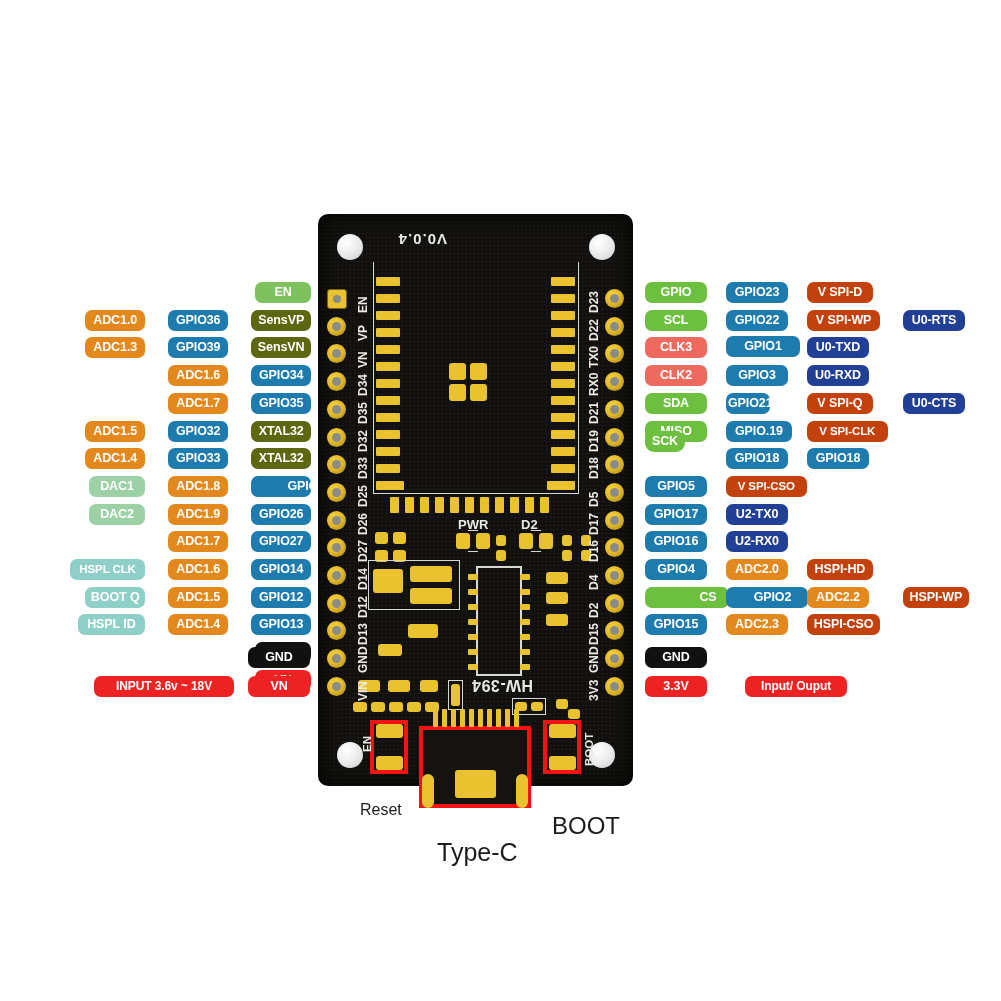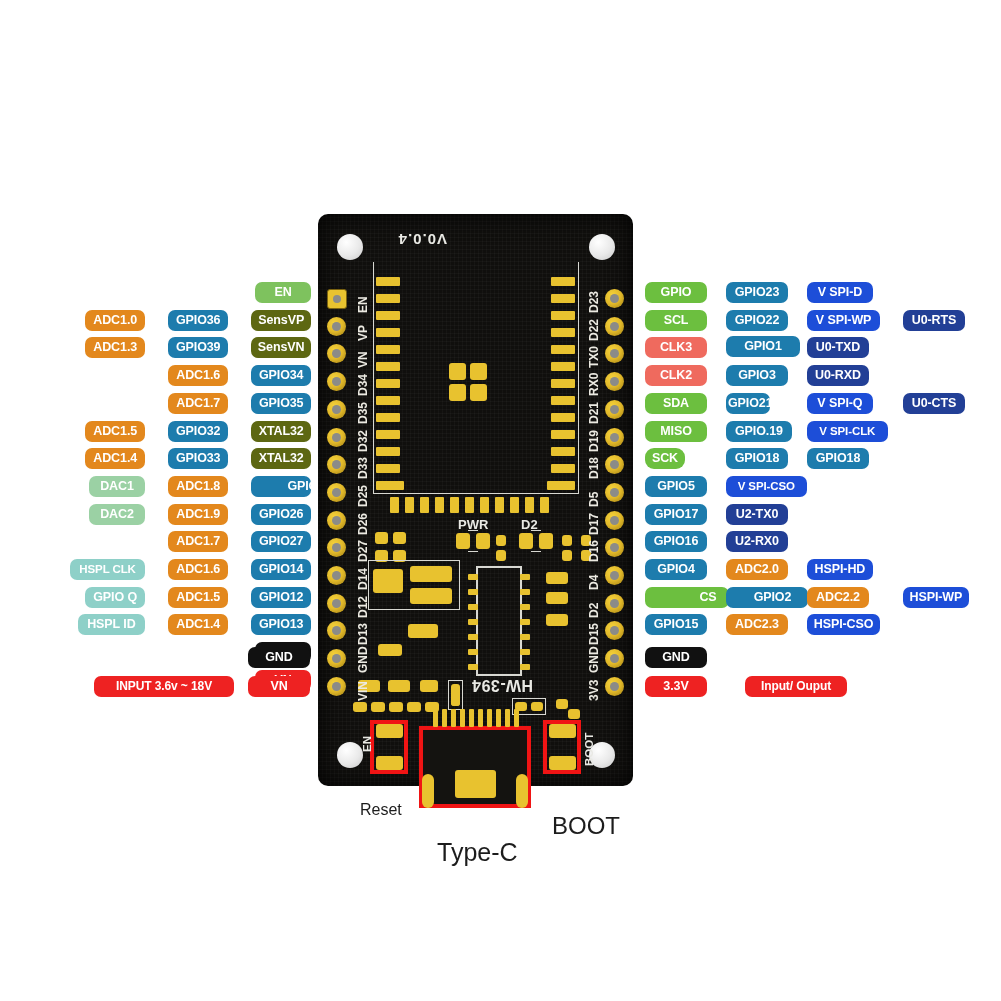--- a/index.html
+++ b/index.html
@@ -30,21 +30,21 @@
   .c-adc    { background:#e3881d; }
   .c-gpio   { background:#1d7cad; }
   .c-olive  { background:#5d6712; }
   .c-en     { background:#7ec25e; }
   .c-green  { background:#6cbf3f; }
   .c-dac    { background:#9bd1a4; }
   .c-hspl   { background:#8ed0c8; }
   .c-gnd    { background:#111111; }
   .c-red    { background:#ee2222; }
   .c-salmon { background:#ef6a5e; }
-  .c-magenta{ background:#1d4ed8; }
+  .c-magenta{ background:#c2410c; }
   .c-dblue  { background:#223f96; }
 
   
   #board {
     position: absolute;
     background: #100f0d;
     border-radius: 10px;
     background-image:
       repeating-linear-gradient(0deg, rgba(255,255,255,.028) 0 1px, transparent 1px 4px),
       repeating-linear-gradient(90deg, rgba(255,255,255,.028) 0 1px, transparent 1px 4px);
@@ -333,21 +333,21 @@
       <div class="badge c-adc" style="left: 168.4px; top: 476px; width: 59.6px;">ADC1.8</div>
       <div class="badge c-gpio" style="left: 251.4px; top: 476px; width: 59.6px; padding-left: 36px;">GPIO25</div>
       <div class="badge c-dac" style="left: 89px; top: 504px; width: 56px;">DAC2</div>
       <div class="badge c-adc" style="left: 168.4px; top: 504px; width: 59.6px;">ADC1.9</div>
       <div class="badge c-gpio" style="left: 251.4px; top: 504px; width: 59.6px;">GPIO26</div>
       <div class="badge c-adc" style="left: 168.4px; top: 531px; width: 59.6px;">ADC1.7</div>
       <div class="badge c-gpio" style="left: 251.4px; top: 531px; width: 59.6px;">GPIO27</div>
       <div class="badge c-hspl" style="left: 70.2px; top: 559px; width: 74.8px; font-size: 11.5px;">HSPL CLK</div>
       <div class="badge c-adc" style="left: 168.4px; top: 559px; width: 59.6px;">ADC1.6</div>
       <div class="badge c-gpio" style="left: 251.4px; top: 559px; width: 59.6px;">GPIO14</div>
-      <div class="badge c-hspl" style="left: 85.4px; top: 587px; width: 59.6px;">GPIO Q</div>
+      <div class="badge c-hspl" style="left: 85.4px; top: 587px; width: 59.6px;">BOOT Q</div>
       <div class="badge c-adc" style="left: 168.4px; top: 587px; width: 59.6px;">ADC1.5</div>
       <div class="badge c-gpio" style="left: 251.4px; top: 587px; width: 59.6px;">GPIO12</div>
       <div class="badge c-hspl" style="left: 77.8px; top: 614px; width: 67.2px;">HSPL ID</div>
       <div class="badge c-adc" style="left: 168.4px; top: 614px; width: 59.6px;">ADC1.4</div>
       <div class="badge c-gpio" style="left: 251.4px; top: 614px; width: 59.6px;">GPIO13</div>
       <div class="badge c-gnd" style="left: 255px; top: 642px; width: 56px;">GND</div>
       <div class="badge c-red" style="left: 255px; top: 670px; width: 56px;">VN</div>
     </div>
 
   <div id="right-badges">
@@ -364,21 +364,21 @@
       <div class="badge c-salmon" style="left: 645px; top: 365px; width: 62px;">CLK2</div>
       <div class="badge c-gpio" style="left: 726px; top: 365px; width: 62px;">GPIO3</div>
       <div class="badge c-dblue" style="left: 807px; top: 365px; width: 62px;">U0-RXD</div>
       <div class="badge c-green" style="left: 645px; top: 393px; width: 62px;">SDA</div>
       <div class="badge c-gpio" style="left: 726px; top: 393px; width: 44px;">GPIO21</div>
       <div class="badge c-magenta" style="left: 807px; top: 393px; width: 65.8px;">V SPI-Q</div>
       <div class="badge c-dblue" style="left: 903px; top: 393px; width: 62px;">U0-CTS</div>
       <div class="badge c-green" style="left: 645px; top: 421px; width: 62px;">MISO</div>
       <div class="badge c-gpio" style="left: 726px; top: 421px; width: 65.8px;">GPIO.19</div>
       <div class="badge c-magenta" style="left: 807px; top: 421px; width: 80.6px; font-size: 11.5px;">V SPI-CLK</div>
-      <div class="badge c-green" style="left: 645px; top: 448px; width: 40px; border-radius: 9px;">SCK</div>
+      <div class="badge c-green" style="left: 645px; top: 431px; width: 40px; border-radius: 9px;">SCK</div>
       <div class="badge c-gpio" style="left: 726px; top: 448px; width: 62px;">GPIO18</div>
       <div class="badge c-gpio" style="left: 807px; top: 448px; width: 62px;">GPIO18</div>
       <div class="badge c-gpio" style="left: 645px; top: 476px; width: 62px;">GPIO5</div>
       <div class="badge c-magenta" style="left: 726px; top: 476px; width: 80.6px; font-size: 11.5px;">V SPI-CSO</div>
       <div class="badge c-gpio" style="left: 645px; top: 504px; width: 62px;">GPIO17</div>
       <div class="badge c-dblue" style="left: 726px; top: 504px; width: 62px;">U2-TX0</div>
       <div class="badge c-gpio" style="left: 645px; top: 531px; width: 62px;">GPIO16</div>
       <div class="badge c-dblue" style="left: 726px; top: 531px; width: 62px;">U2-RX0</div>
       <div class="badge c-gpio" style="left: 645px; top: 559px; width: 62px;">GPIO4</div>
       <div class="badge c-adc" style="left: 726px; top: 559px; width: 62px;">ADC2.0</div>

